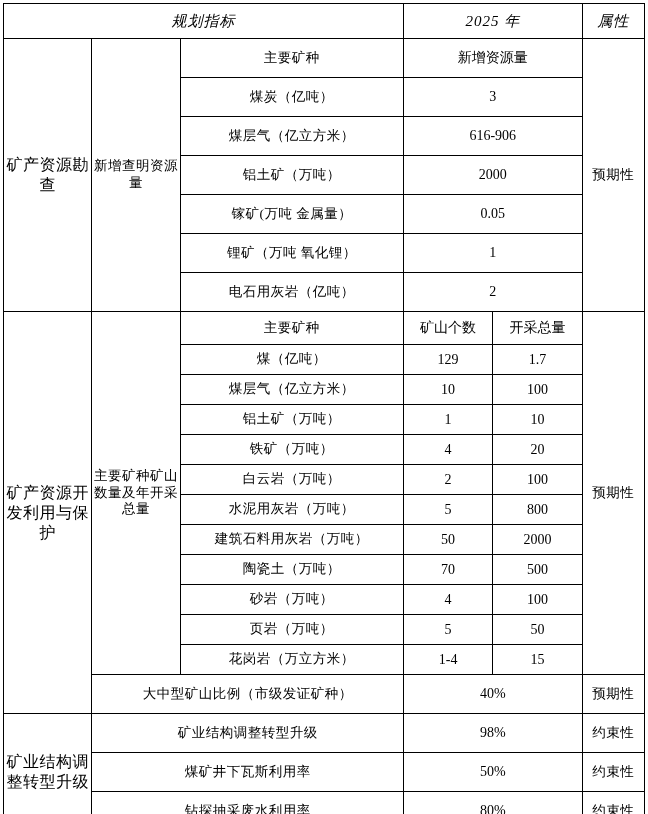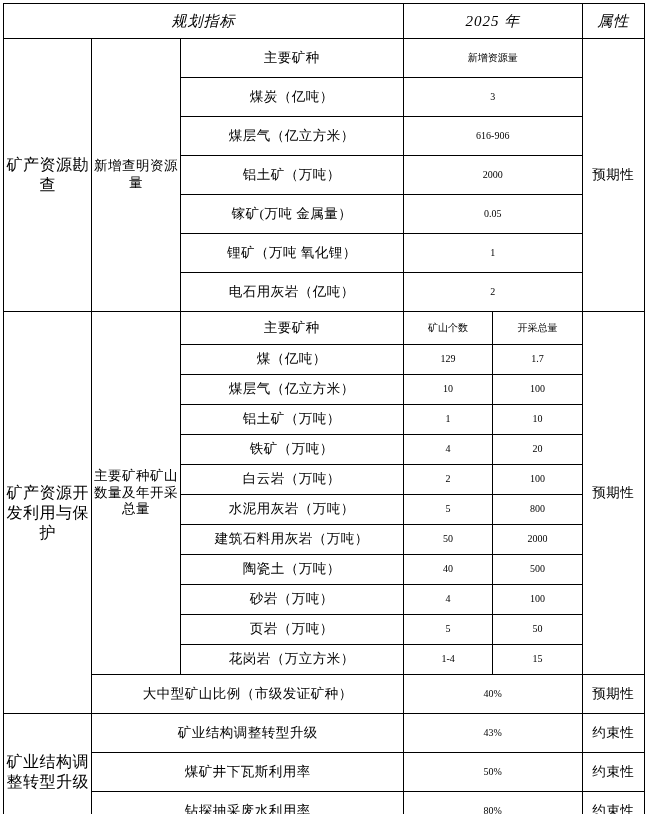--- a/index.html
+++ b/index.html
@@ -47,21 +47,21 @@
   }
   .sub {
     font-size: 13.5px;
     letter-spacing: 0.5px;
   }
   .item {
     font-size: 13.5px;
     letter-spacing: 0.5px;
   }
   .val {
-    font-size: 10px;
+    font-size: 14px;
   }
   .attr {
     font-size: 13.5px;
     letter-spacing: 0.5px;
     margin-top: 32px;
   }
   .r-tall { height: 34px; }
   .r-mid  { height: 28px; }
   .r-small{ height: 25px; margin-top: 44px; }
   .twoline { line-height: 1.35; }
@@ -158,21 +158,21 @@
       <td class="val r-small">5</td>
       <td class="val r-small">800</td>
     </tr>
     <tr>
       <td class="item r-small">建筑石料用灰岩（万吨）</td>
       <td class="val r-small">50</td>
       <td class="val r-small">2000</td>
     </tr>
     <tr>
       <td class="item r-small">陶瓷土（万吨）</td>
-      <td class="val r-small">40</td>
+      <td class="val r-small">70</td>
       <td class="val r-small">500</td>
     </tr>
     <tr>
       <td class="item r-small">砂岩（万吨）</td>
       <td class="val r-small">4</td>
       <td class="val r-small">100</td>
     </tr>
     <tr>
       <td class="item r-small">页岩（万吨）</td>
       <td class="val r-small">5</td>
@@ -186,21 +186,21 @@
 
     <tr>
       <td class="item r-tall" colspan="2">大中型矿山比例（市级发证矿种）</td>
       <td class="val r-tall" colspan="2">40%</td>
       <td class="attr r-tall">预期性</td>
     </tr>
 
     <tr>
       <td class="cat twoline" rowspan="3">矿业结构调整转型升级</td>
       <td class="item r-tall" colspan="2">矿业结构调整转型升级</td>
-      <td class="val r-tall" colspan="2">43%</td>
+      <td class="val r-tall" colspan="2">98%</td>
       <td class="attr r-tall">约束性</td>
     </tr>
     <tr>
       <td class="item r-tall" colspan="2">煤矿井下瓦斯利用率</td>
       <td class="val r-tall" colspan="2">50%</td>
       <td class="attr r-tall">约束性</td>
     </tr>
     <tr>
       <td class="item r-tall" colspan="2">钻探抽采废水利用率</td>
       <td class="val r-tall" colspan="2">80%</td>

